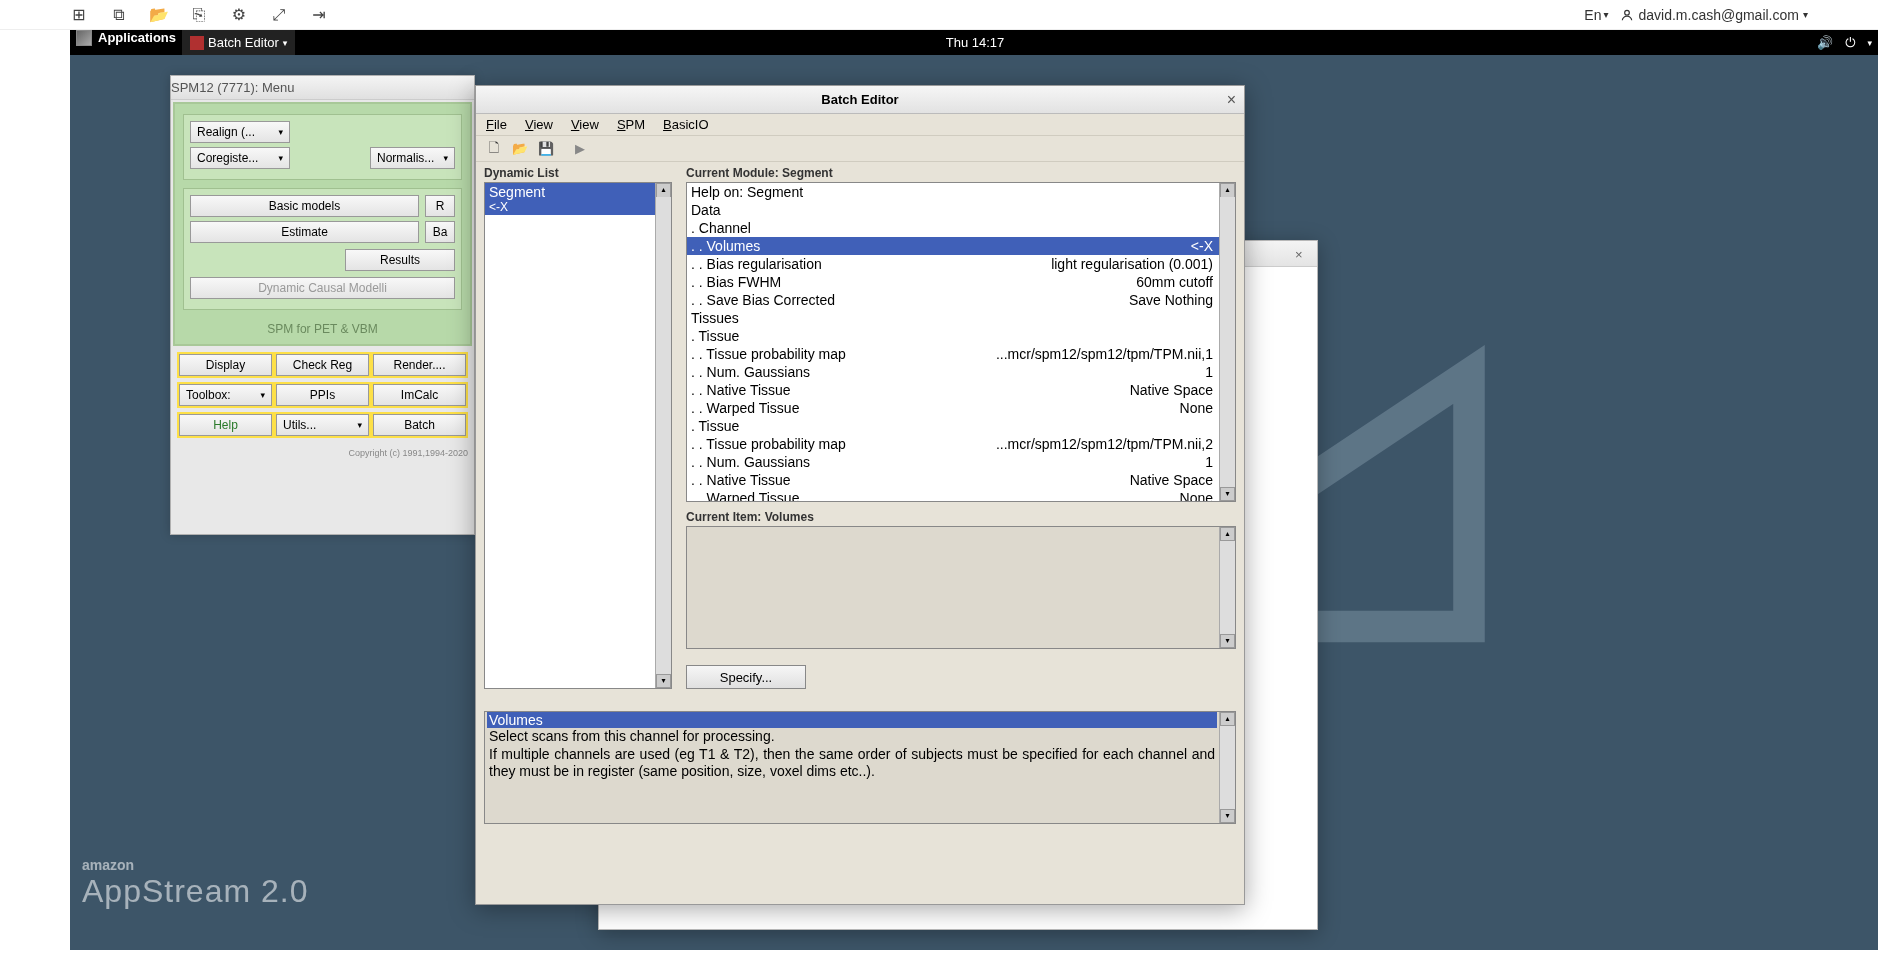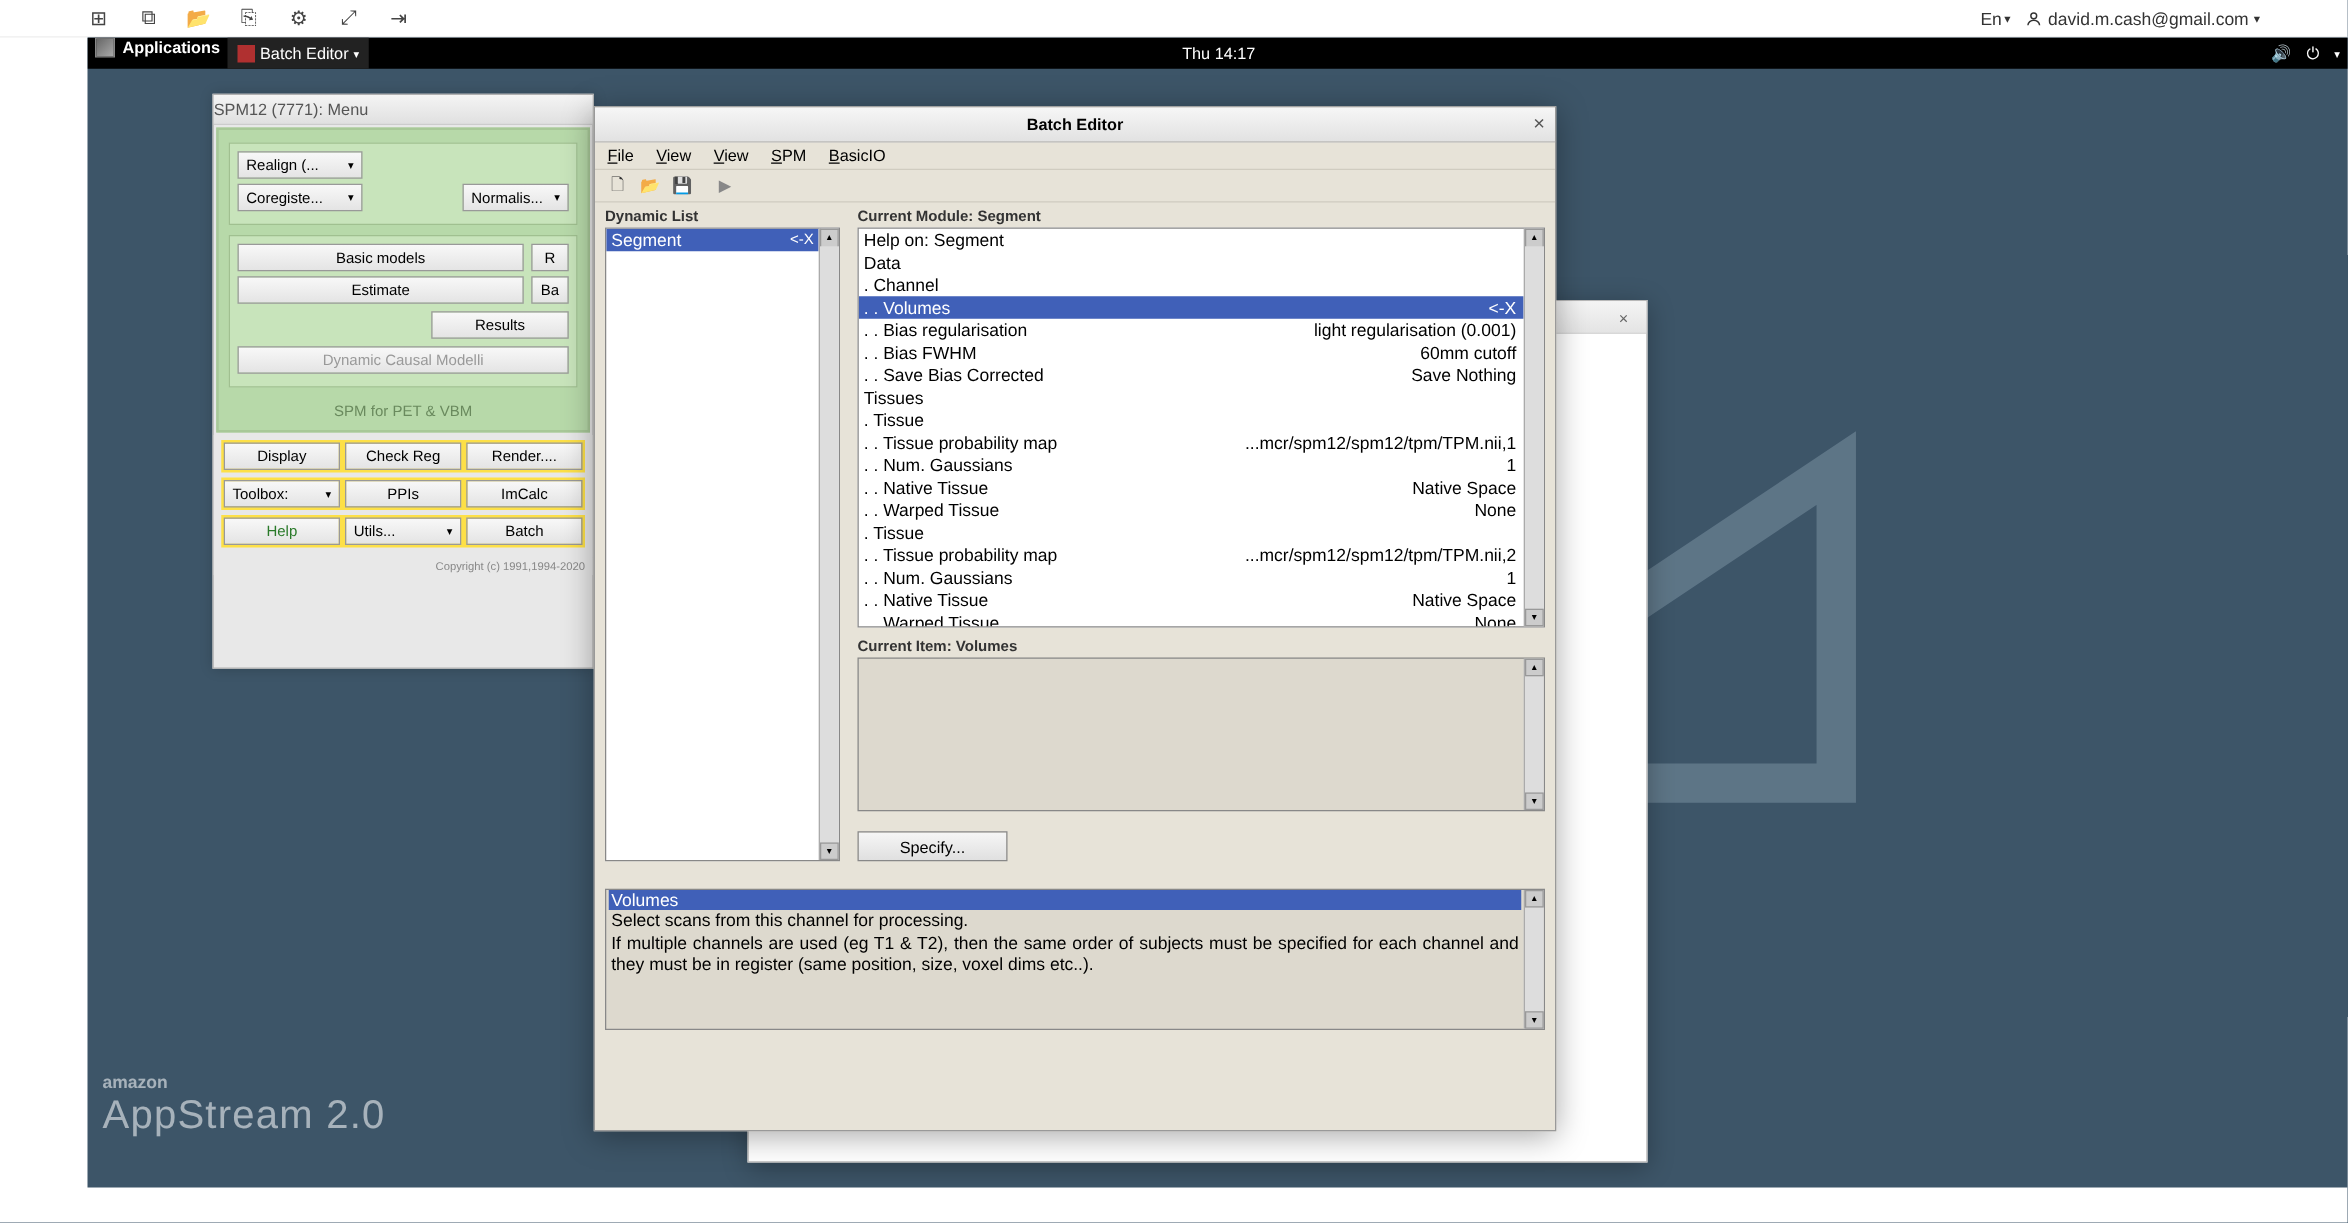--- a/index.html
+++ b/index.html
@@ -69,21 +69,21 @@
 .batch-content { display: flex; padding: 2px 8px 8px 8px; gap: 8px; height: calc(100% - 76px); flex-direction: column;}
 .batch-upper { display: flex; gap: 14px; height: 525px;}
 .module-list-col { width: 188px; display: flex; flex-direction: column;}
 .module-list-col .label, .module-tree-col .label, .current-item-label { font-size: 12px; font-weight: bold; color: #333; padding: 2px 0;}
 .listbox { background: #fff; border: 1px solid #888; flex: 1; position: relative; font-size: 14px;}
 .listbox .scroll-track { position: absolute; right: 0; top: 0; bottom: 0; width: 16px; background: #ddd; border-left: 1px solid #aaa;}
 .listbox .scroll-track .sbtn { height: 14px; background: #ccc; border: 1px solid #999; font-size: 8px; text-align: center; line-height: 12px;}
 .listbox .scroll-track .sbtn.top { border-bottom: none;}
 .listbox .scroll-track .sbtn.bot { position: absolute; bottom: 0; left: 0; right: 0;}
 .listbox-content { position: absolute; left: 0; right: 16px; top: 0; bottom: 0; overflow: hidden;}
-.module-item { padding: 1px 4px; display: flex; justify-content: space-between; cursor: pointer;}
+.module-item { padding: 1px 4px; display: flex; justify-content: space-between; cursor: pointer; flex-direction: column;}
 .module-item.selected { background: #4060b8; color: #fff; }
 .module-item .arrow { font-size: 12px;}
 
 .module-tree-col { flex: 1; display: flex; flex-direction: column;}
 .tree-row { padding: 0px 4px; display: flex; justify-content: space-between; cursor: pointer; white-space: nowrap; line-height: 18px;}
 .tree-row.selected { background: #4060b8; color: #fff;}
 .tree-row .rval { padding-right: 2px;}
 .ci-box { flex: 1; background: #ddd9ce; border: 1px solid #888; position: relative;}
 .ci-box .scroll-track { position: absolute; right: 0; top: 0; bottom: 0; width: 16px; background: #ddd; border-left: 1px solid #aaa;}
 .ci-box .scroll-track .sbtn { height: 14px; background: #ccc; border: 1px solid #999; font-size: 8px; text-align: center; line-height: 12px;}

